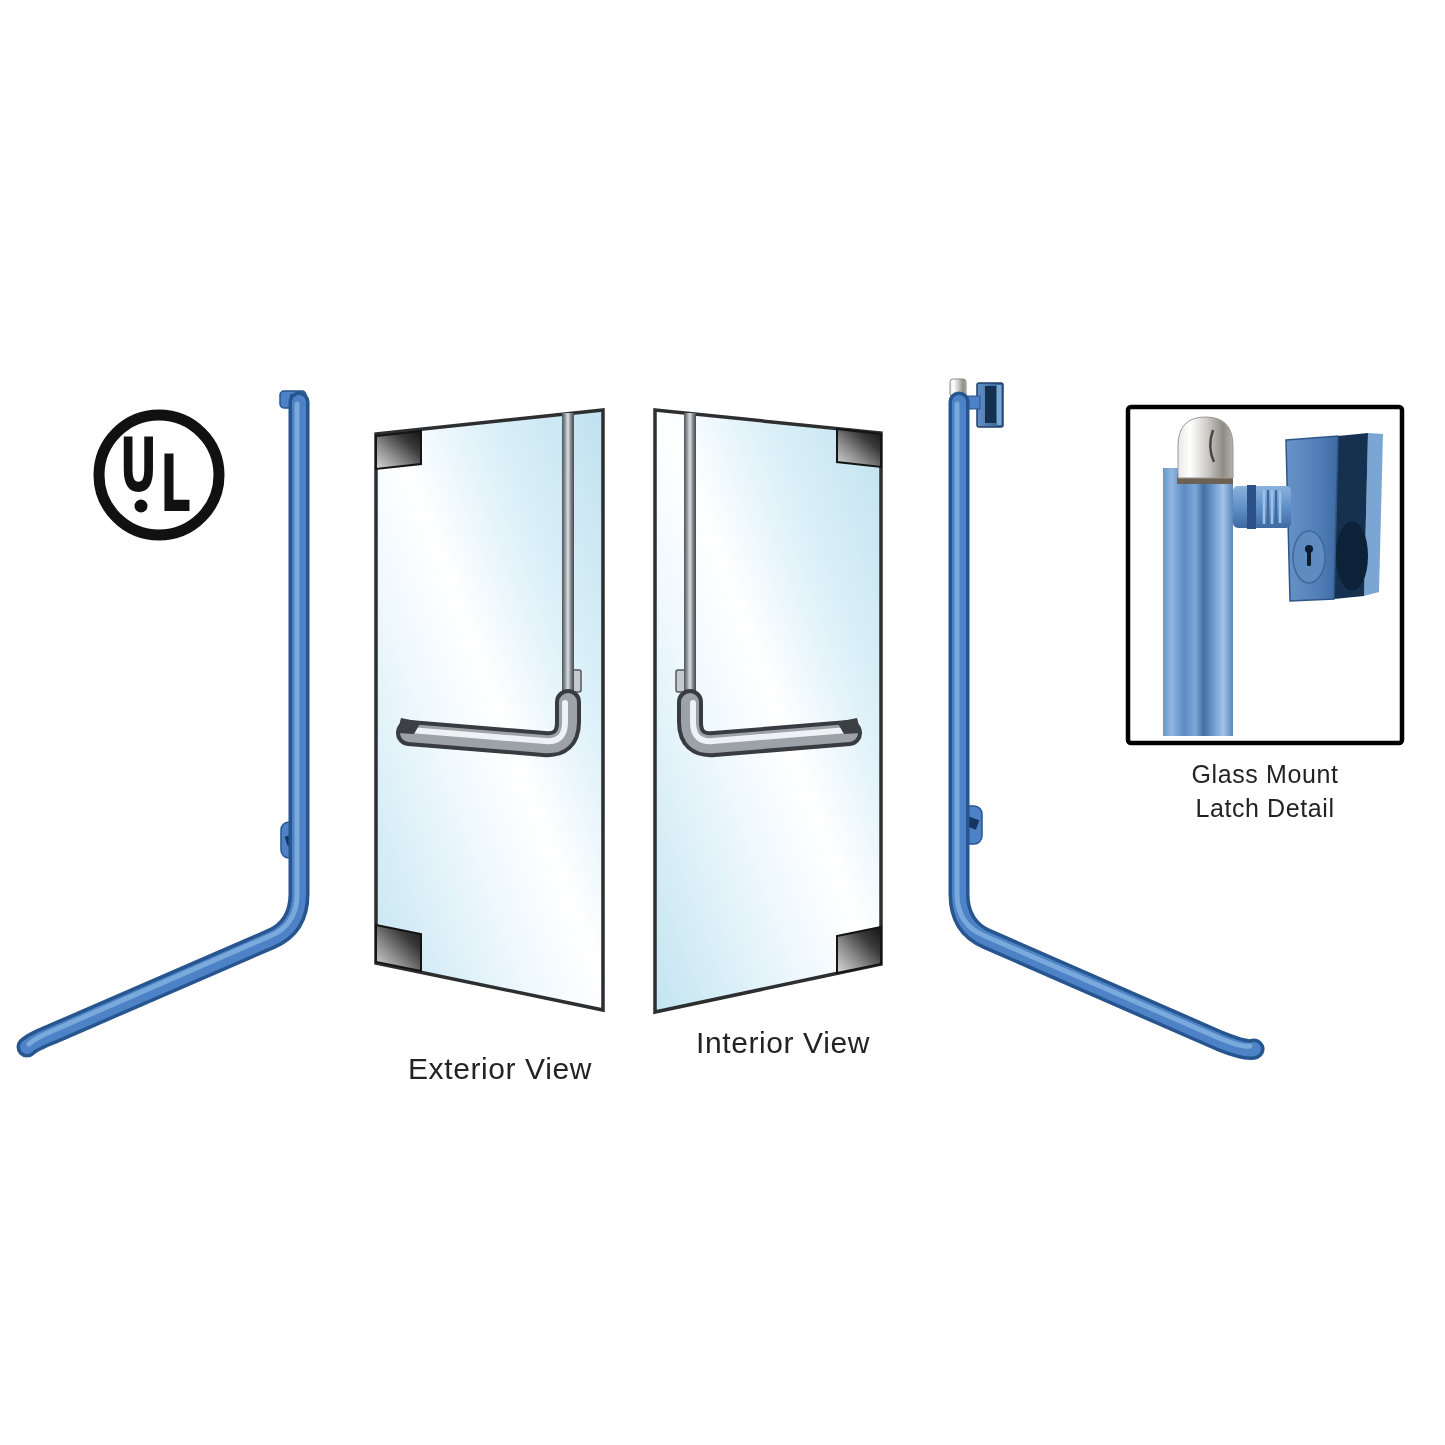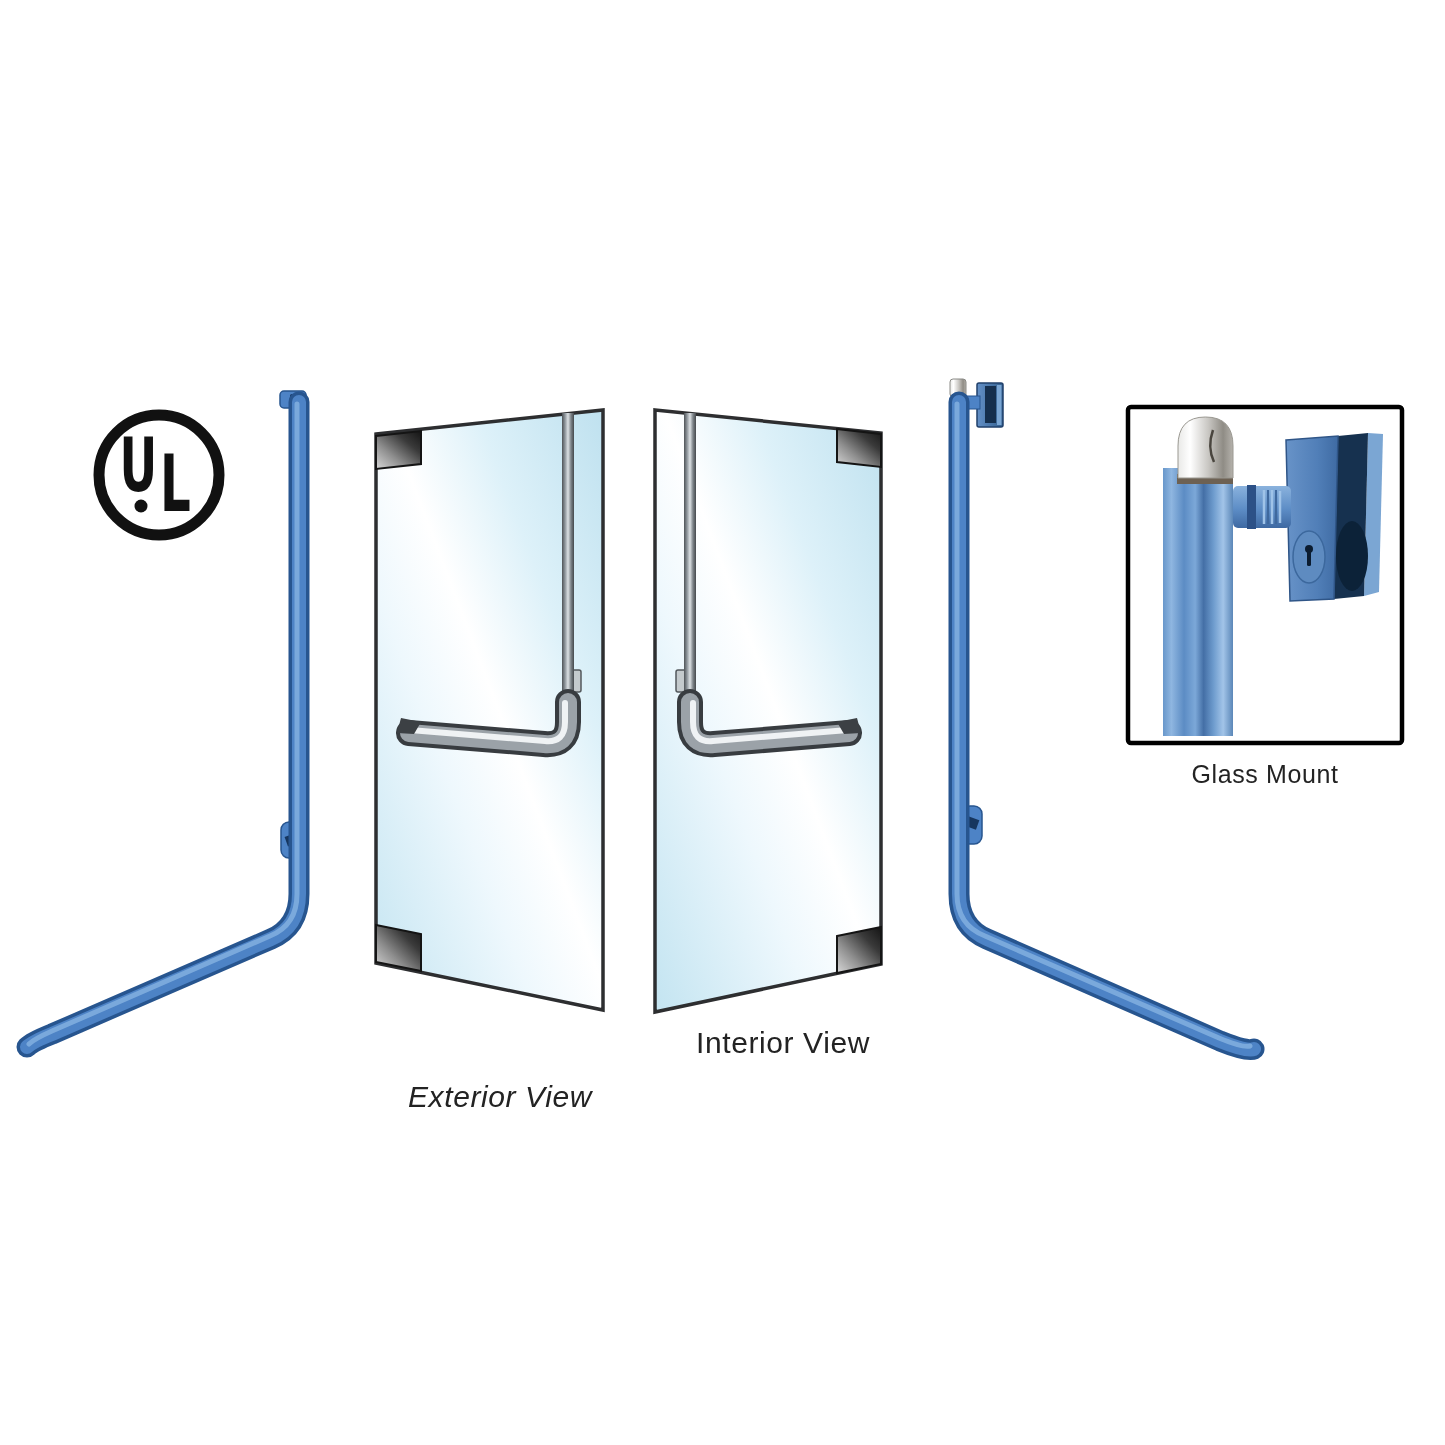--- a/index.html
+++ b/index.html
@@ -14,21 +14,21 @@
   .caption{
     position:absolute;
     text-align:center;
     color:#232323;
     font-size:30px;
     letter-spacing:.6px;
     font-weight:400;
     line-height:34px;
     white-space:nowrap;
   }
-  .caption.exterior{left:385px;top:1080px;width:230px;font-style:italic;}
+  .caption.exterior{left:385px;top:1052px;width:230px;}
   .caption.interior{left:668px;top:1026px;width:230px;}
   .caption.detail{left:1126px;top:757px;width:278px;font-size:25px;}
 </style>
 </head>
 <body>
 
 <div class="canvas">
 
 <svg width="1445" height="1445" viewBox="0 0 1445 1445">
   <defs>
@@ -189,15 +189,16 @@
     <rect x="1177" y="474" width="56" height="10" fill="#6d6153"></rect>
     <path d="M 1178 478 L 1178 446 Q 1178 417 1205.5 417 Q 1233 417 1233 446 L 1233 478 Z" fill="url(#chromeGrad)" stroke="#9a9891" stroke-width="1"></path>
     <path d="M 1213 430 Q 1207 447 1214 462" stroke="#4a463f" stroke-width="2.5" fill="none"></path>
   </g>
 </svg>
 
 <div class="caption exterior">Exterior View</div>
 <div class="caption interior">Interior View</div>
 <div class="caption detail">
   <div>Glass Mount</div>
+  <div>Latch Detail</div>
 </div>
 
 </div>
 
 </body></html>

